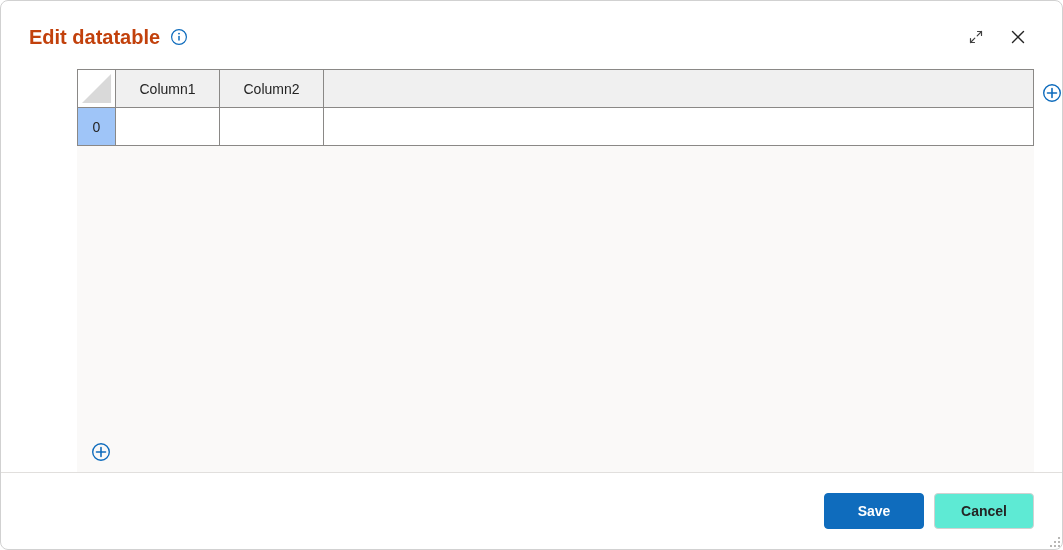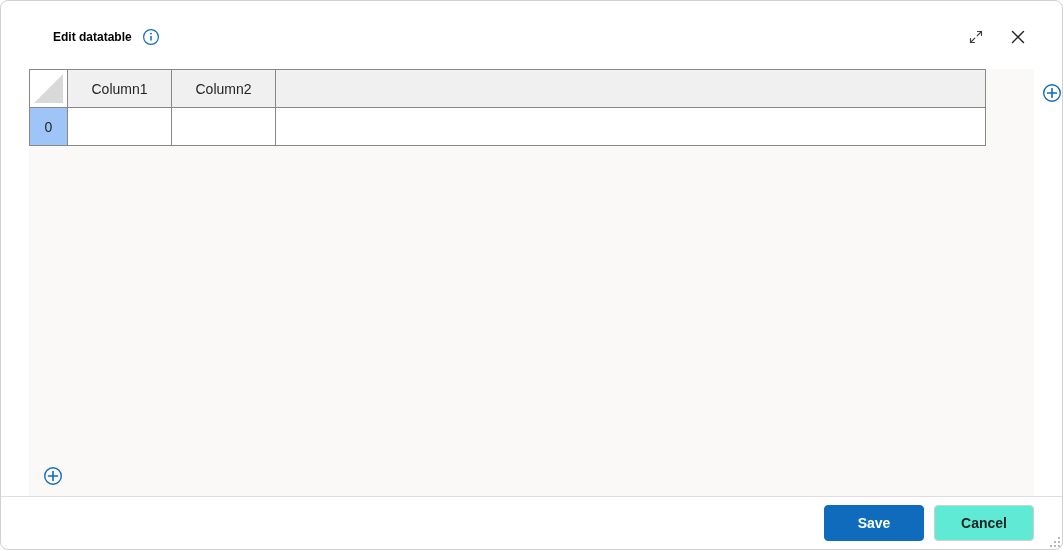--- a/index.html
+++ b/index.html
@@ -22,24 +22,23 @@
       flex-direction: column;
       overflow: hidden;
     }
     .dialog-header {
       display: flex;
       align-items: center;
       padding: 20px 28px 8px 28px;
       gap: 10px;
     }
     .dialog-title {
-      font-size: 12px;
+      font-size: 20px;
       font-weight: 600;
-      color: #000000;
-      margin-left: 24px;
+      color: #c2410c;
     }
     .info-icon {
       width: 18px;
       height: 18px;
       display: inline-flex;
       align-items: center;
       justify-content: center;
       cursor: pointer;
     }
     .header-spacer {
@@ -52,20 +51,21 @@
       align-items: center;
       justify-content: center;
       cursor: pointer;
       color: #424242;
     }
     .dialog-body {
       flex: 1;
       padding: 8px 28px 0 28px;
       display: flex;
       flex-direction: column;
+      margin-left: 48px;
     }
     .grid-area {
       background: #faf9f8;
       flex: 1;
       position: relative;
       padding: 0;
       border: none;
     }
     .table-wrapper {
       position: relative;
@@ -127,21 +127,21 @@
       position: absolute;
       bottom: 10px;
       left: 14px;
       width: 20px;
       height: 20px;
       cursor: pointer;
       color: #0078d4;
     }
     .dialog-footer {
       border-top: 1px solid #e1dfdd;
-      padding: 8px 28px;
+      padding: 20px 28px;
       display: flex;
       justify-content: flex-end;
       gap: 10px;
     }
     .btn {
       min-width: 100px;
       height: 36px;
       padding: 0 24px;
       border-radius: 4px;
       font-size: 14px;

